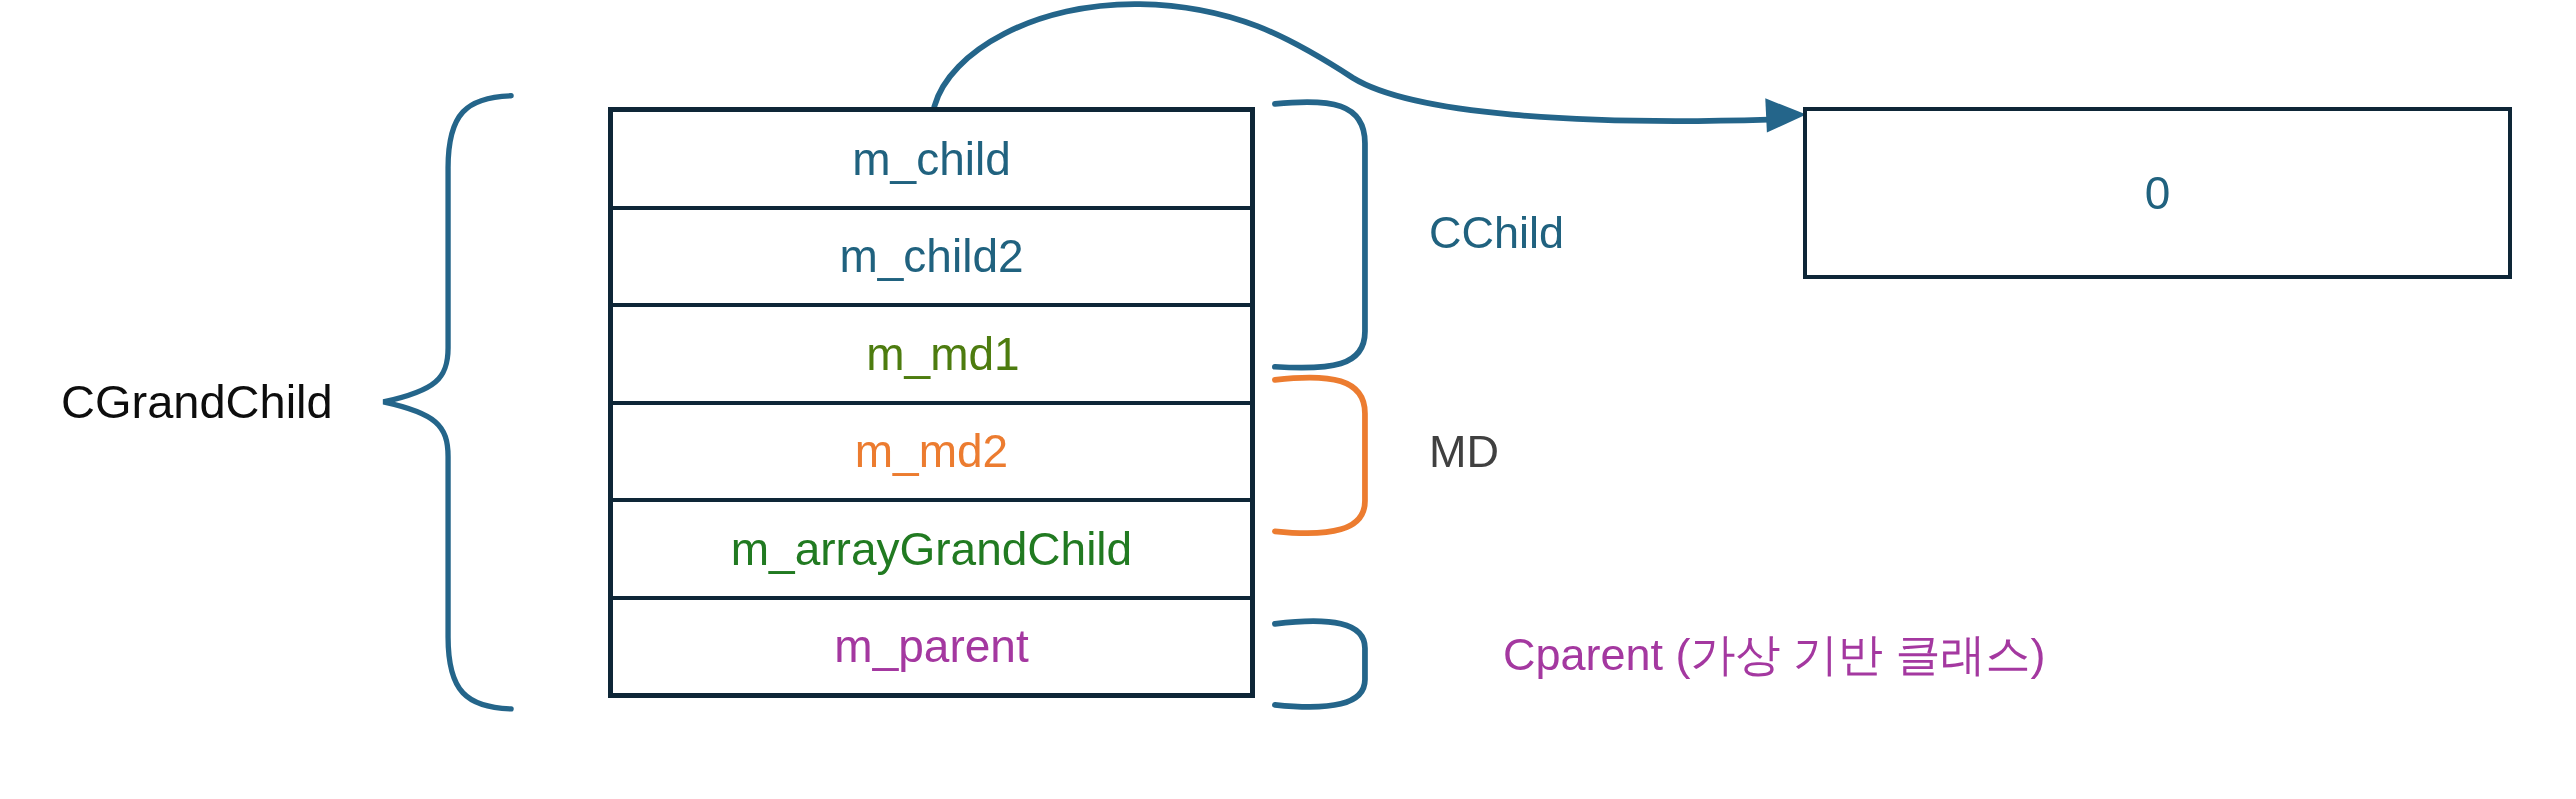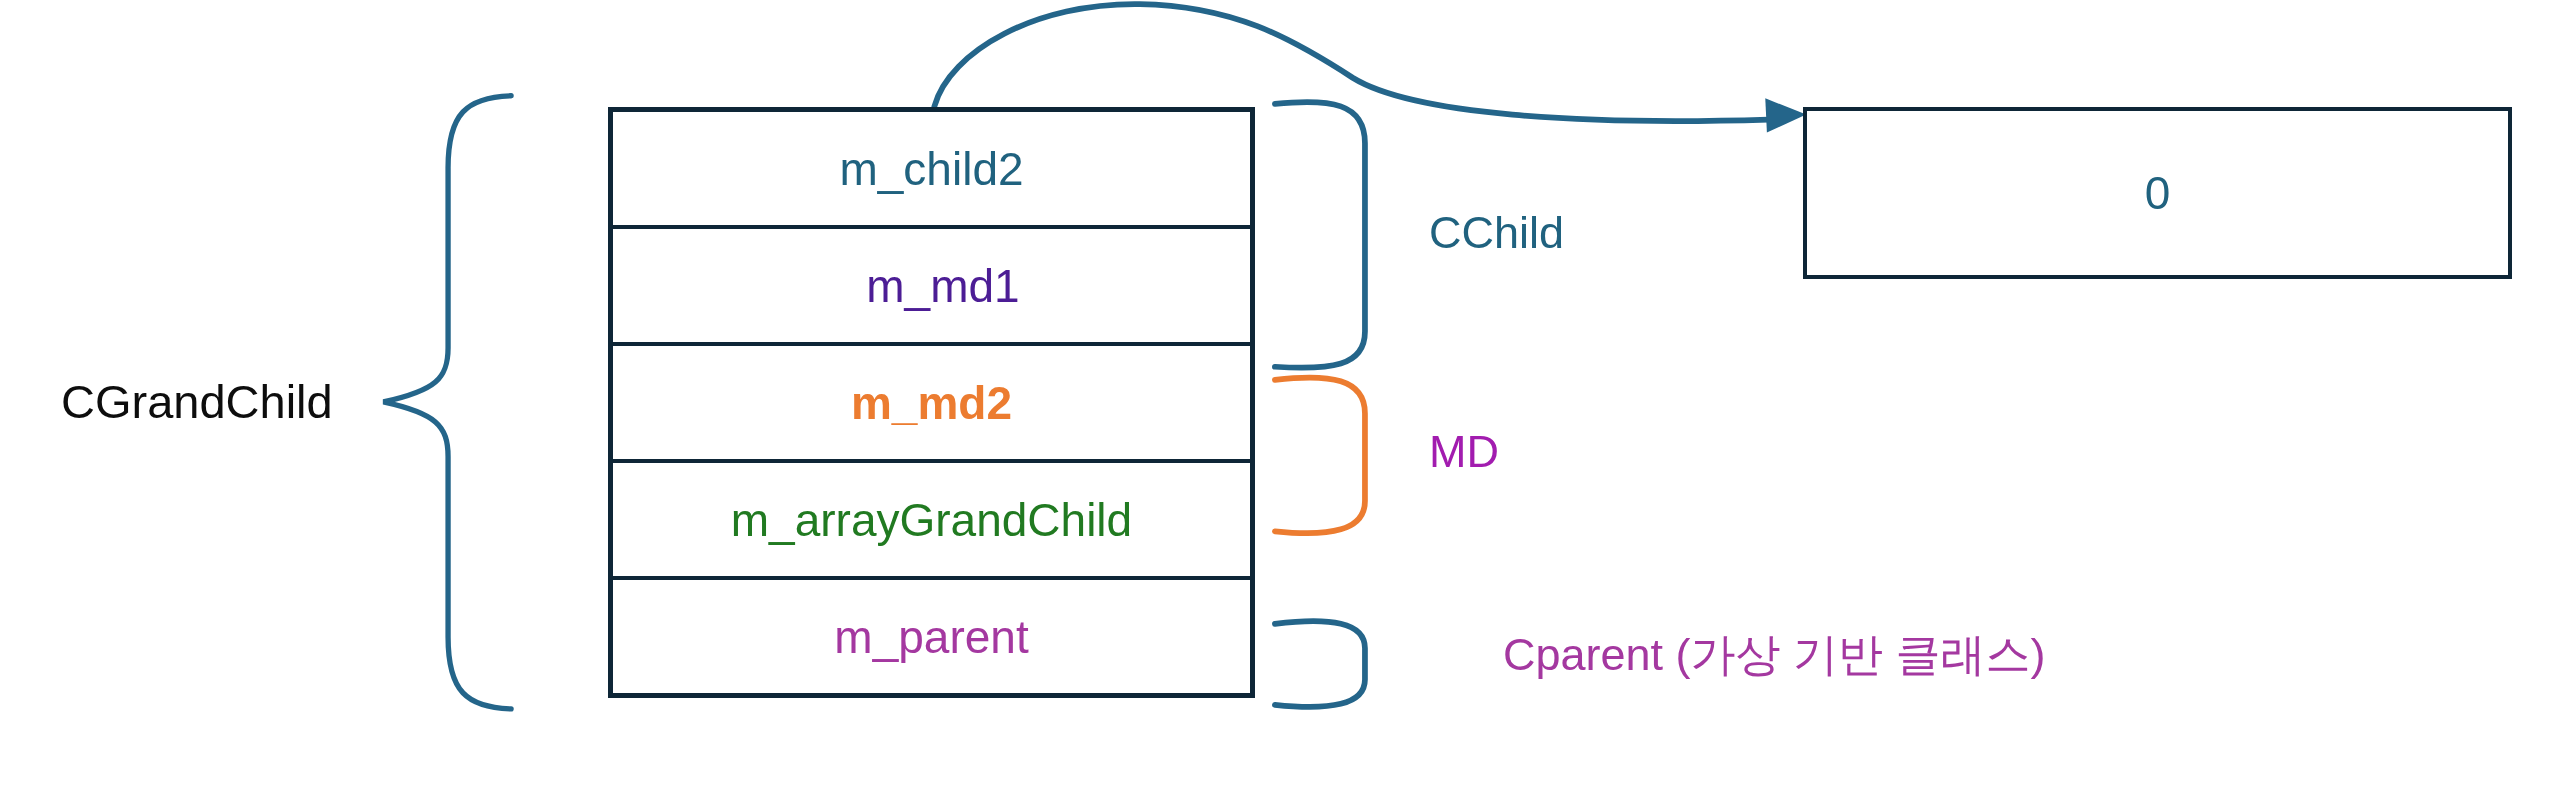--- a/index.html
+++ b/index.html
@@ -58,29 +58,30 @@
     <path d="M 1557 127 C 1625 120 1667 126 1667 175 L 1667 405 C 1667 448 1625 452 1557 448" fill="none" stroke="#24658A" stroke-width="7" stroke-linecap="round"></path>
 
     <path d="M 1557 464 C 1625 456 1667 463 1667 505 L 1667 612 C 1667 648 1625 656 1557 649" fill="none" stroke="#EC7C30" stroke-width="7" stroke-linecap="round"></path>
 
     <path d="M 1557 762 C 1625 754 1667 760 1667 792 L 1667 830 C 1667 861 1625 868 1557 861" fill="none" stroke="#24658A" stroke-width="7" stroke-linecap="round"></path>
   </svg>
 
   <div class="label class-label" style="color: rgb(13, 13, 13);">CGrandChild</div>
 
   <div class="mem-table">
+    <div class="mem-row" style="color: rgb(32, 98, 127);">m_child</div>
     <div class="mem-row" style="color: rgb(32, 98, 127);">m_child2</div>
-    <div class="mem-row" style="color: #4c1d95; padding-left: 23px;">m_md1</div>
-    <div class="mem-row" style="color: rgb(236, 124, 48); font-weight: bold;">m_md2</div>
+    <div class="mem-row" style="color: #4d7c0f; padding-left: 23px;">m_md1</div>
+    <div class="mem-row" style="color: rgb(236, 124, 48);">m_md2</div>
     <div class="mem-row" style="color: rgb(33, 122, 33);">m_arrayGrandChild</div>
     <div class="mem-row" style="color: rgb(164, 56, 160);">m_parent</div>
   </div>
 
   <div class="label group-label g0" style="color: rgb(32, 98, 127);">CChild</div>
-  <div class="label group-label g1" style="color: #a21caf;">MD</div>
+  <div class="label group-label g1" style="color: #404040;">MD</div>
   <div class="label group-label g2" style="color: rgb(164, 56, 160);">Cparent (가상 기반 클래스)</div>
 
   <div class="vb-table">
     <div class="vb-row" style="color: rgb(32, 98, 127);">0</div>
   </div>
 
 </div>
 
 
 </body></html>

